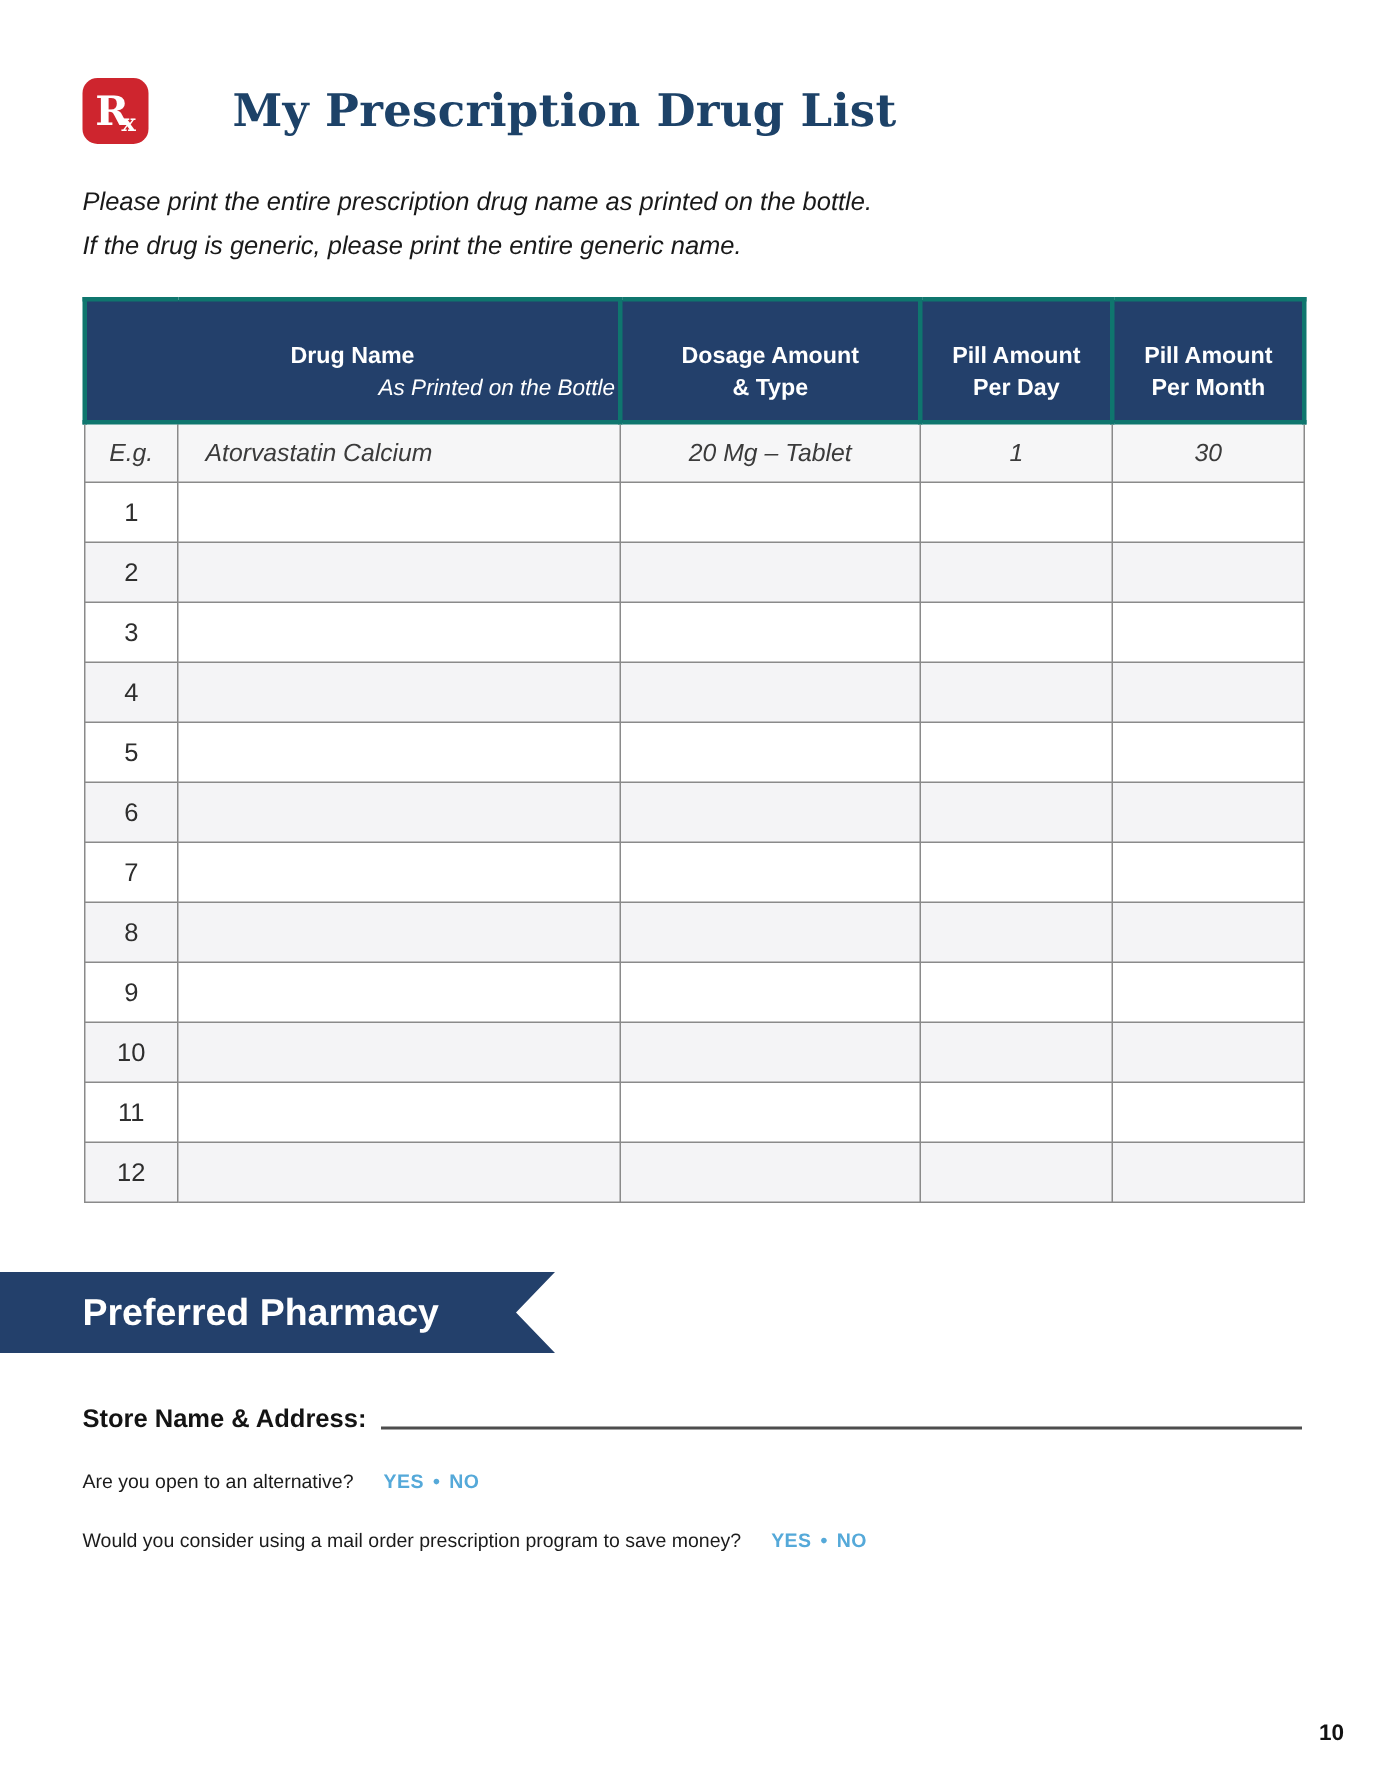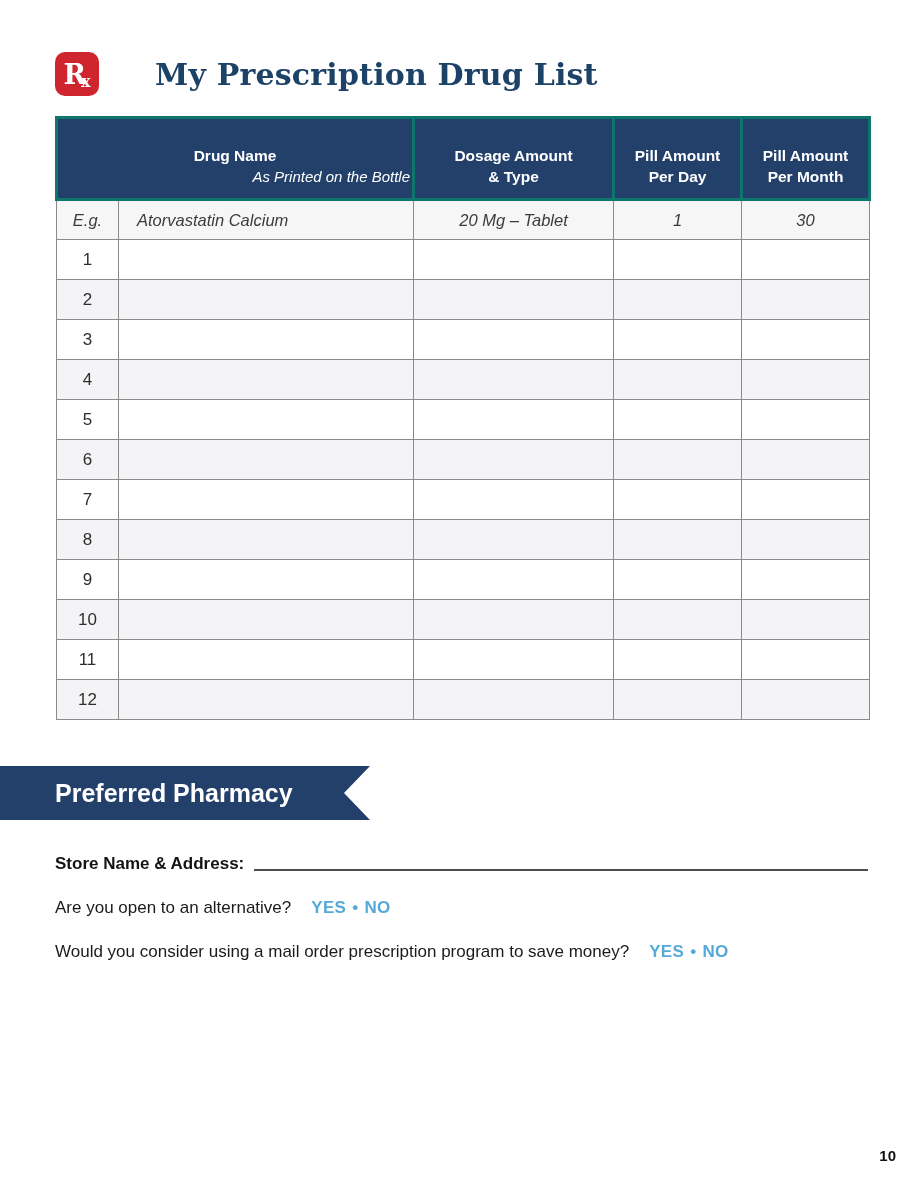--- a/index.html
+++ b/index.html
@@ -99,21 +99,21 @@
 
   
   .store-line { display: flex; margin-top: 34px; font-size: 17px; }
   .store-label { font-weight: bold; color: #141414; white-space: nowrap; }
   .fill-line {
     flex: 1;
     border-bottom: 2px solid #4d4d4d;
     margin-left: 10px;
     transform: translateY(-3px);
   }
-  .question { display: flex; align-items: baseline; margin-top: 24px; font-size: 17px; color: #1b1b1b; }
+  .question { display: flex; align-items: baseline; margin-top: 24px; font-size: 13px; color: #1b1b1b; }
   .yesno {
     margin-left: 20px;
     color: #55a9d9;
     font-weight: bold;
     letter-spacing: 0.3px;
     white-space: nowrap;
   }
   .yesno .sep { margin: 0 6px; }
 
   
@@ -133,20 +133,24 @@
   <div class="content">
 
     <div class="title-row">
       <div class="rx-icon">
         <span class="rx-r">R</span>
         <span class="rx-x">x</span>
       </div>
       <h1 class="page-title">My Prescription Drug List</h1>
     </div>
 
+    <div class="instructions">
+      <p>Please print the entire prescription drug name as printed on the bottle.</p>
+      <p>If the drug is generic, please print the entire generic name.</p>
+    </div>
 
     <table class="drug-table">
       <colgroup>
         <col style="width:62px">
         <col style="width:295px">
         <col style="width:200px">
         <col style="width:128px">
         <col style="width:128px">
       </colgroup>
       <thead>

